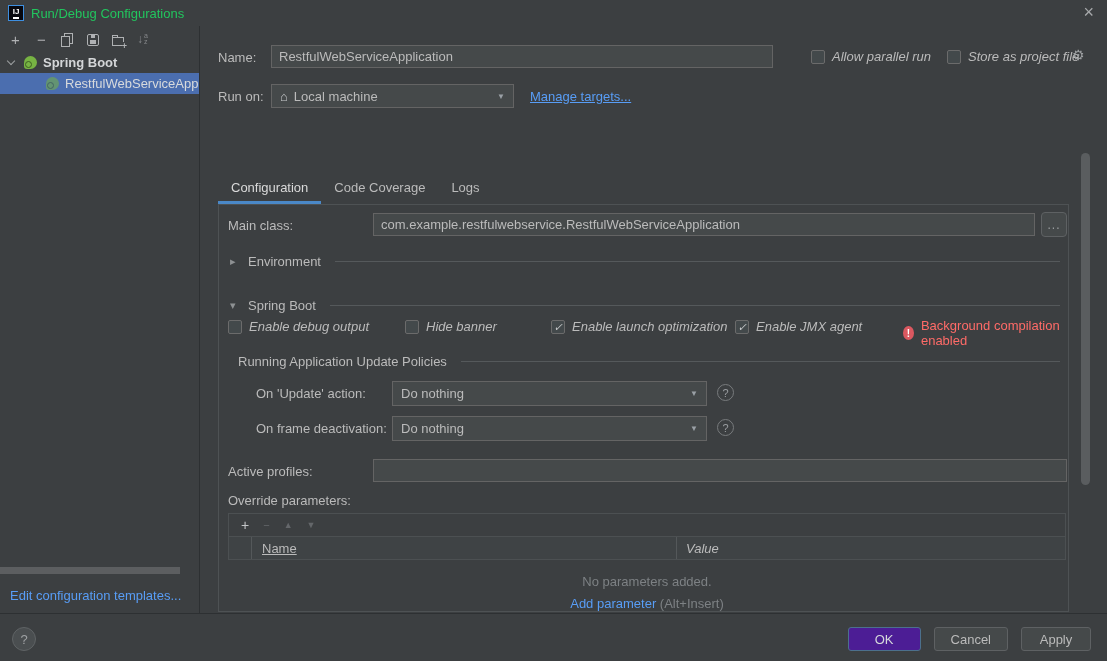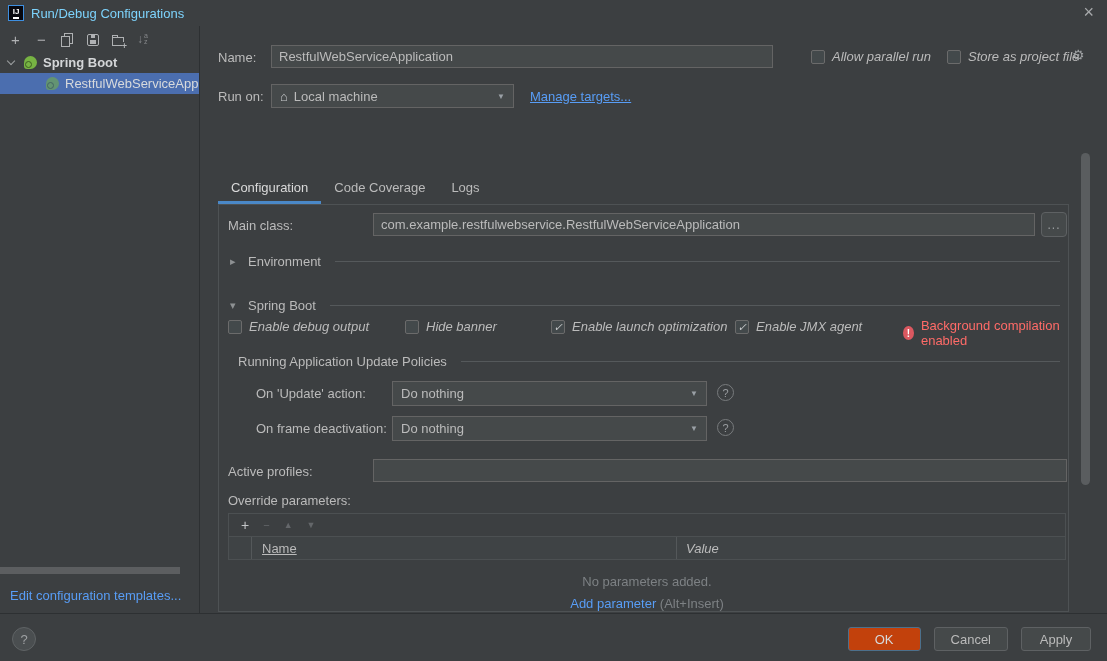--- a/index.html
+++ b/index.html
@@ -13,21 +13,21 @@
     overflow:hidden;
   }
   .abs { position:absolute; }
 
   
   .titlebar { position:absolute; left:0; top:0; width:1107px; height:26px; }
   .logo { position:absolute; left:8px; top:5px; width:16px; height:16px;
           background:#08080e; border:1px solid #3e8fe0; color:#fff;
           font-size:8px; font-weight:bold; display:flex; align-items:center; justify-content:center; }
   .logo i { font-style:normal; border-bottom:2px solid #fff; padding-bottom:1px; }
-  .title-text { position:absolute; left:31px; top:6px; color:#7dd3fc; }
+  .title-text { position:absolute; left:31px; top:6px; color:#22c55e; }
   .close-x { position:absolute; right:13px; top:2px; font-size:18px; color:#a7a9ab; cursor:pointer; }
 
   
   .sidebar { position:absolute; left:0; top:26px; width:200px; height:587px;
              border-right:1px solid #2d3032; overflow:hidden; }
   .side-toolbar { display:flex; align-items:center; gap:13px; height:26px; padding-left:9px; }
   .tico { width:13px; height:13px; position:relative; display:inline-block; color:#afb1b3; }
   .glyph-btn { color:#afb1b3; font-size:15px; line-height:13px; width:13px; text-align:center; display:inline-block; }
   .ic-copy::before { content:""; position:absolute; left:3px; top:0; width:7px; height:9px; border:1px solid #afb1b3; }
   .ic-copy::after  { content:""; position:absolute; left:0; top:3px; width:7px; height:9px; border:1px solid #afb1b3; background:#3c3f41; }
@@ -131,21 +131,21 @@
 
   
   .footer { position:absolute; left:0; top:613px; width:1107px; height:48px; border-top:1px solid #2d3032; }
   .help-btn { position:absolute; left:12px; top:13px; width:24px; height:24px; border-radius:50%;
               background:#4a4e50; border:1px solid #5f6365; color:#9ea1a3; font-size:13px;
               display:flex; align-items:center; justify-content:center; cursor:pointer; }
   .btn-row { position:absolute; right:16px; top:13px; display:flex; gap:13px; }
   .btn { height:24px; min-width:70px; padding:0 16px; background:#45494a; border:1px solid #5e6163;
          border-radius:3px; color:#bbbbbb; font-size:13px; display:flex; align-items:center;
          justify-content:center; cursor:pointer; }
-  .btn.primary { background:#c2410c; border-color:#4c708c; color:#d6d9db; min-width:73px; }
+  .btn.primary { background:#4c1d95; border-color:#4c708c; color:#d6d9db; min-width:73px; }
 </style>
 </head>
 <body>
 
 <div class="titlebar">
   <span class="logo">
       <i>IJ</i>
     </span>
   <span class="title-text">Run/Debug Configurations</span>
   <span class="close-x">×</span>

